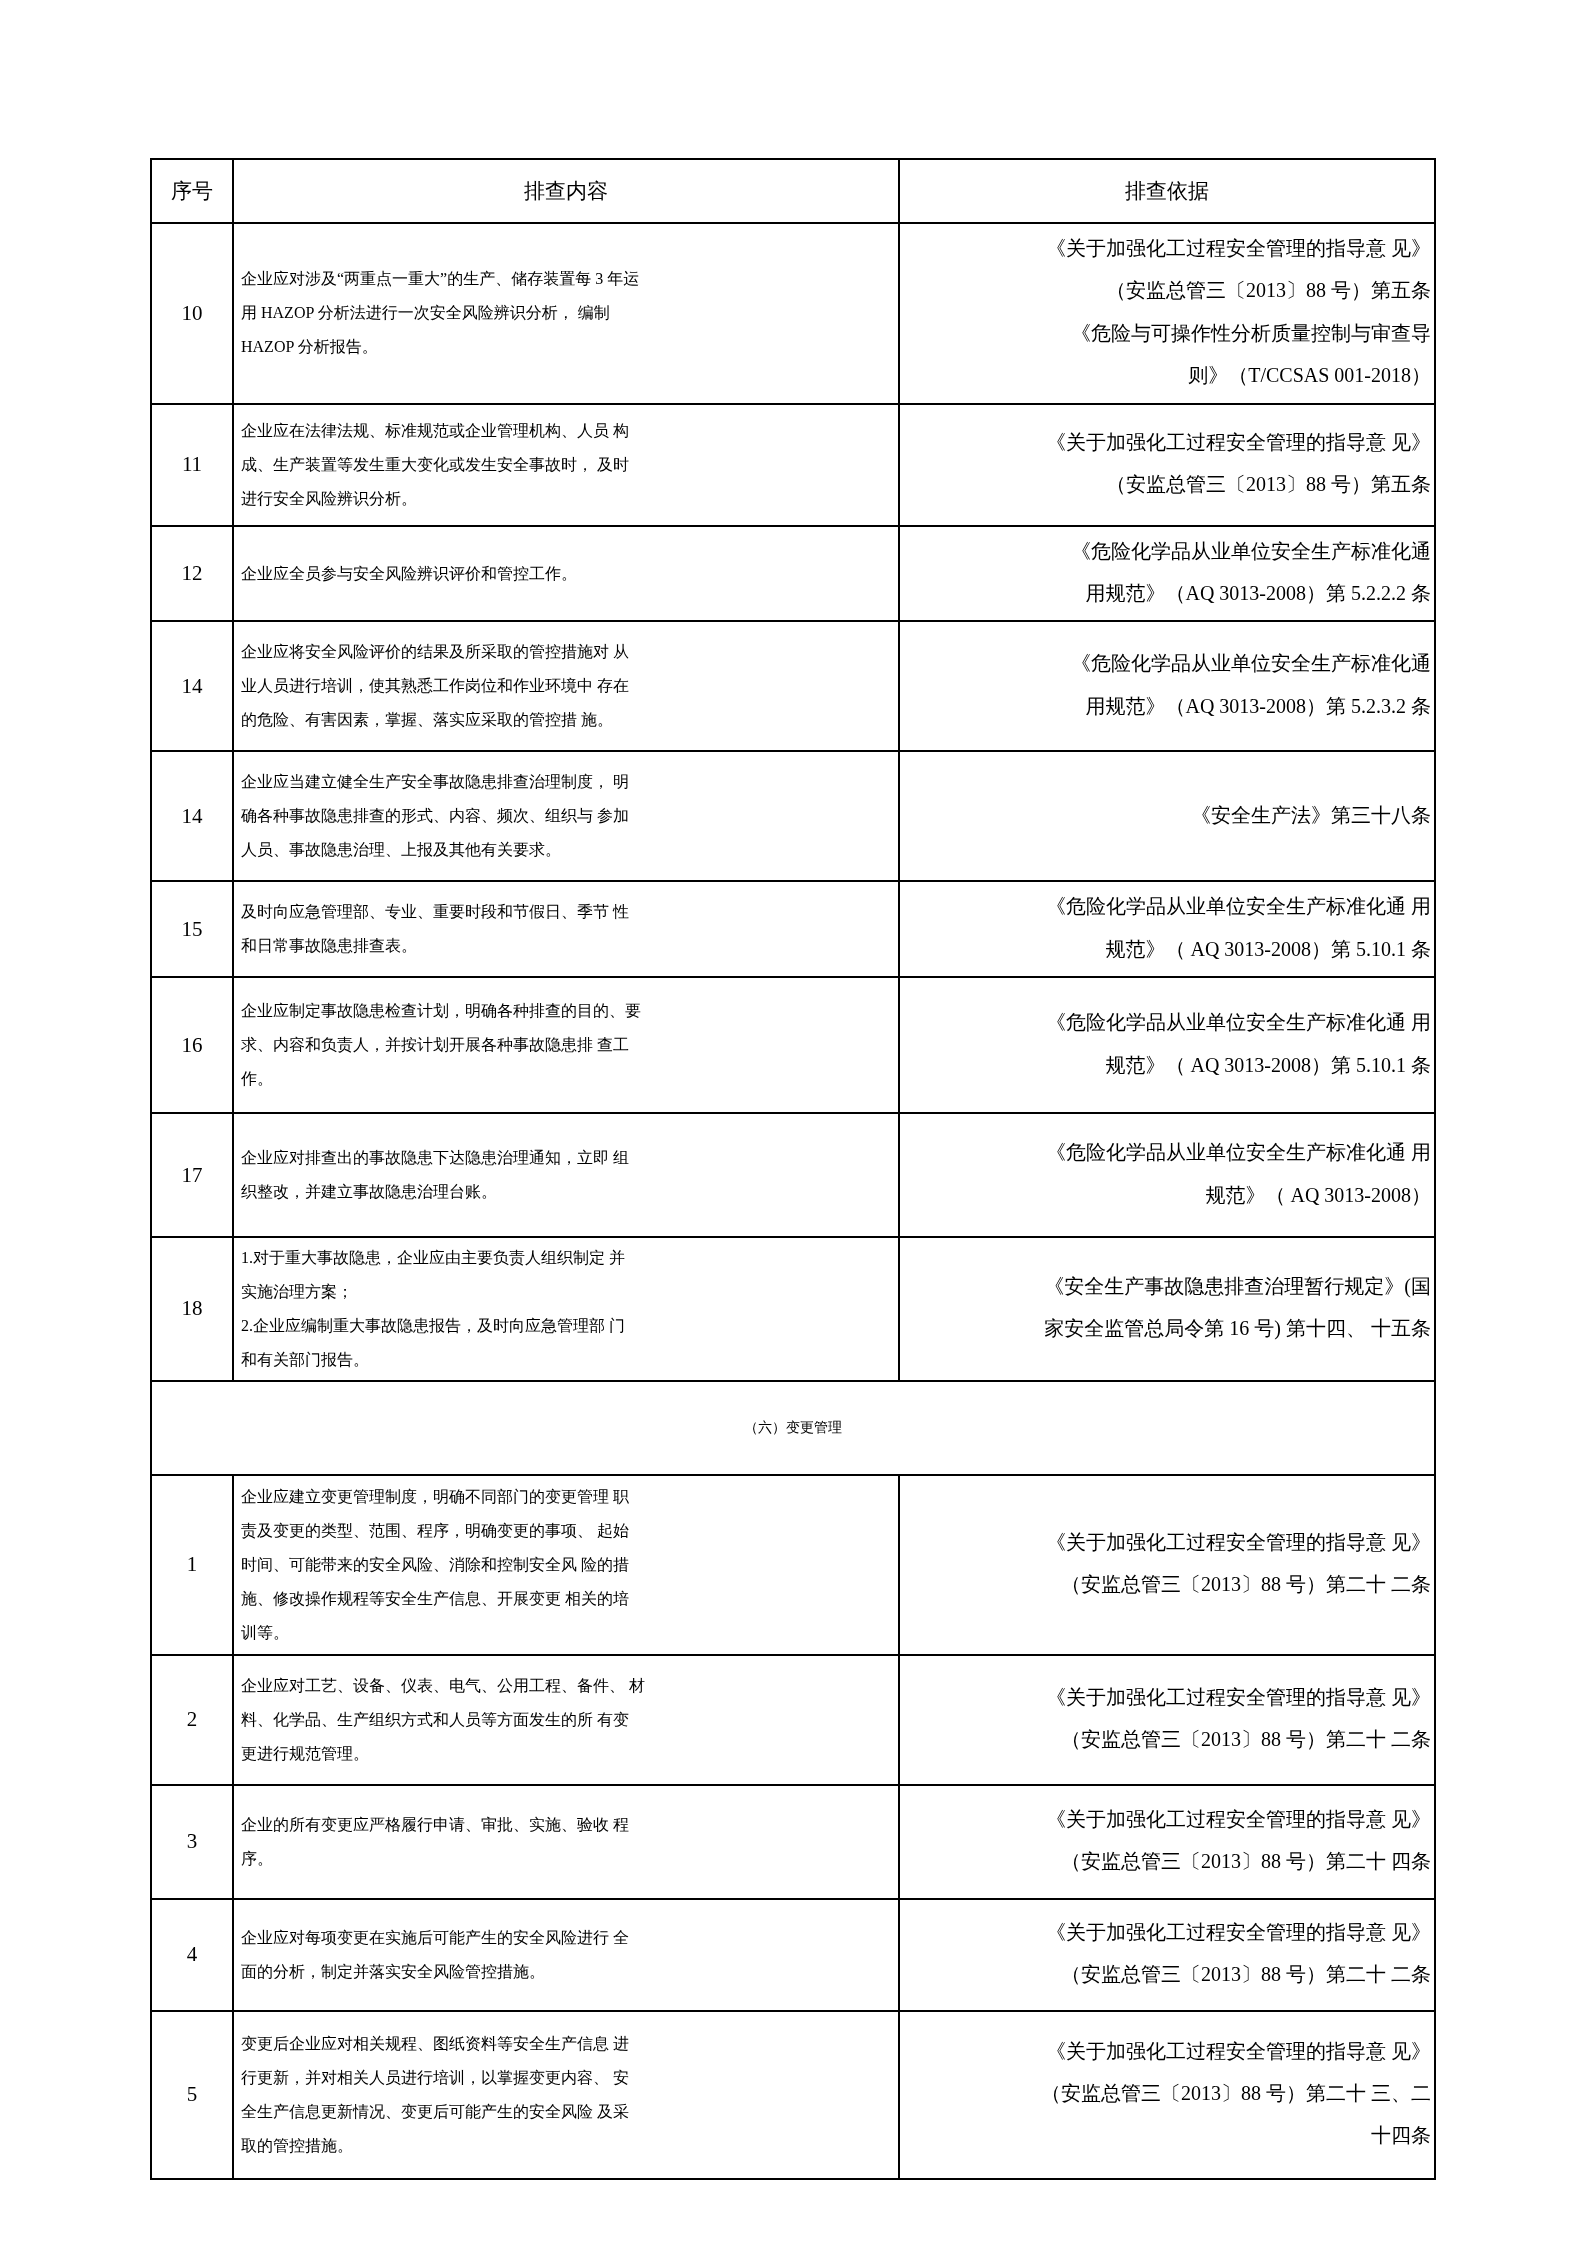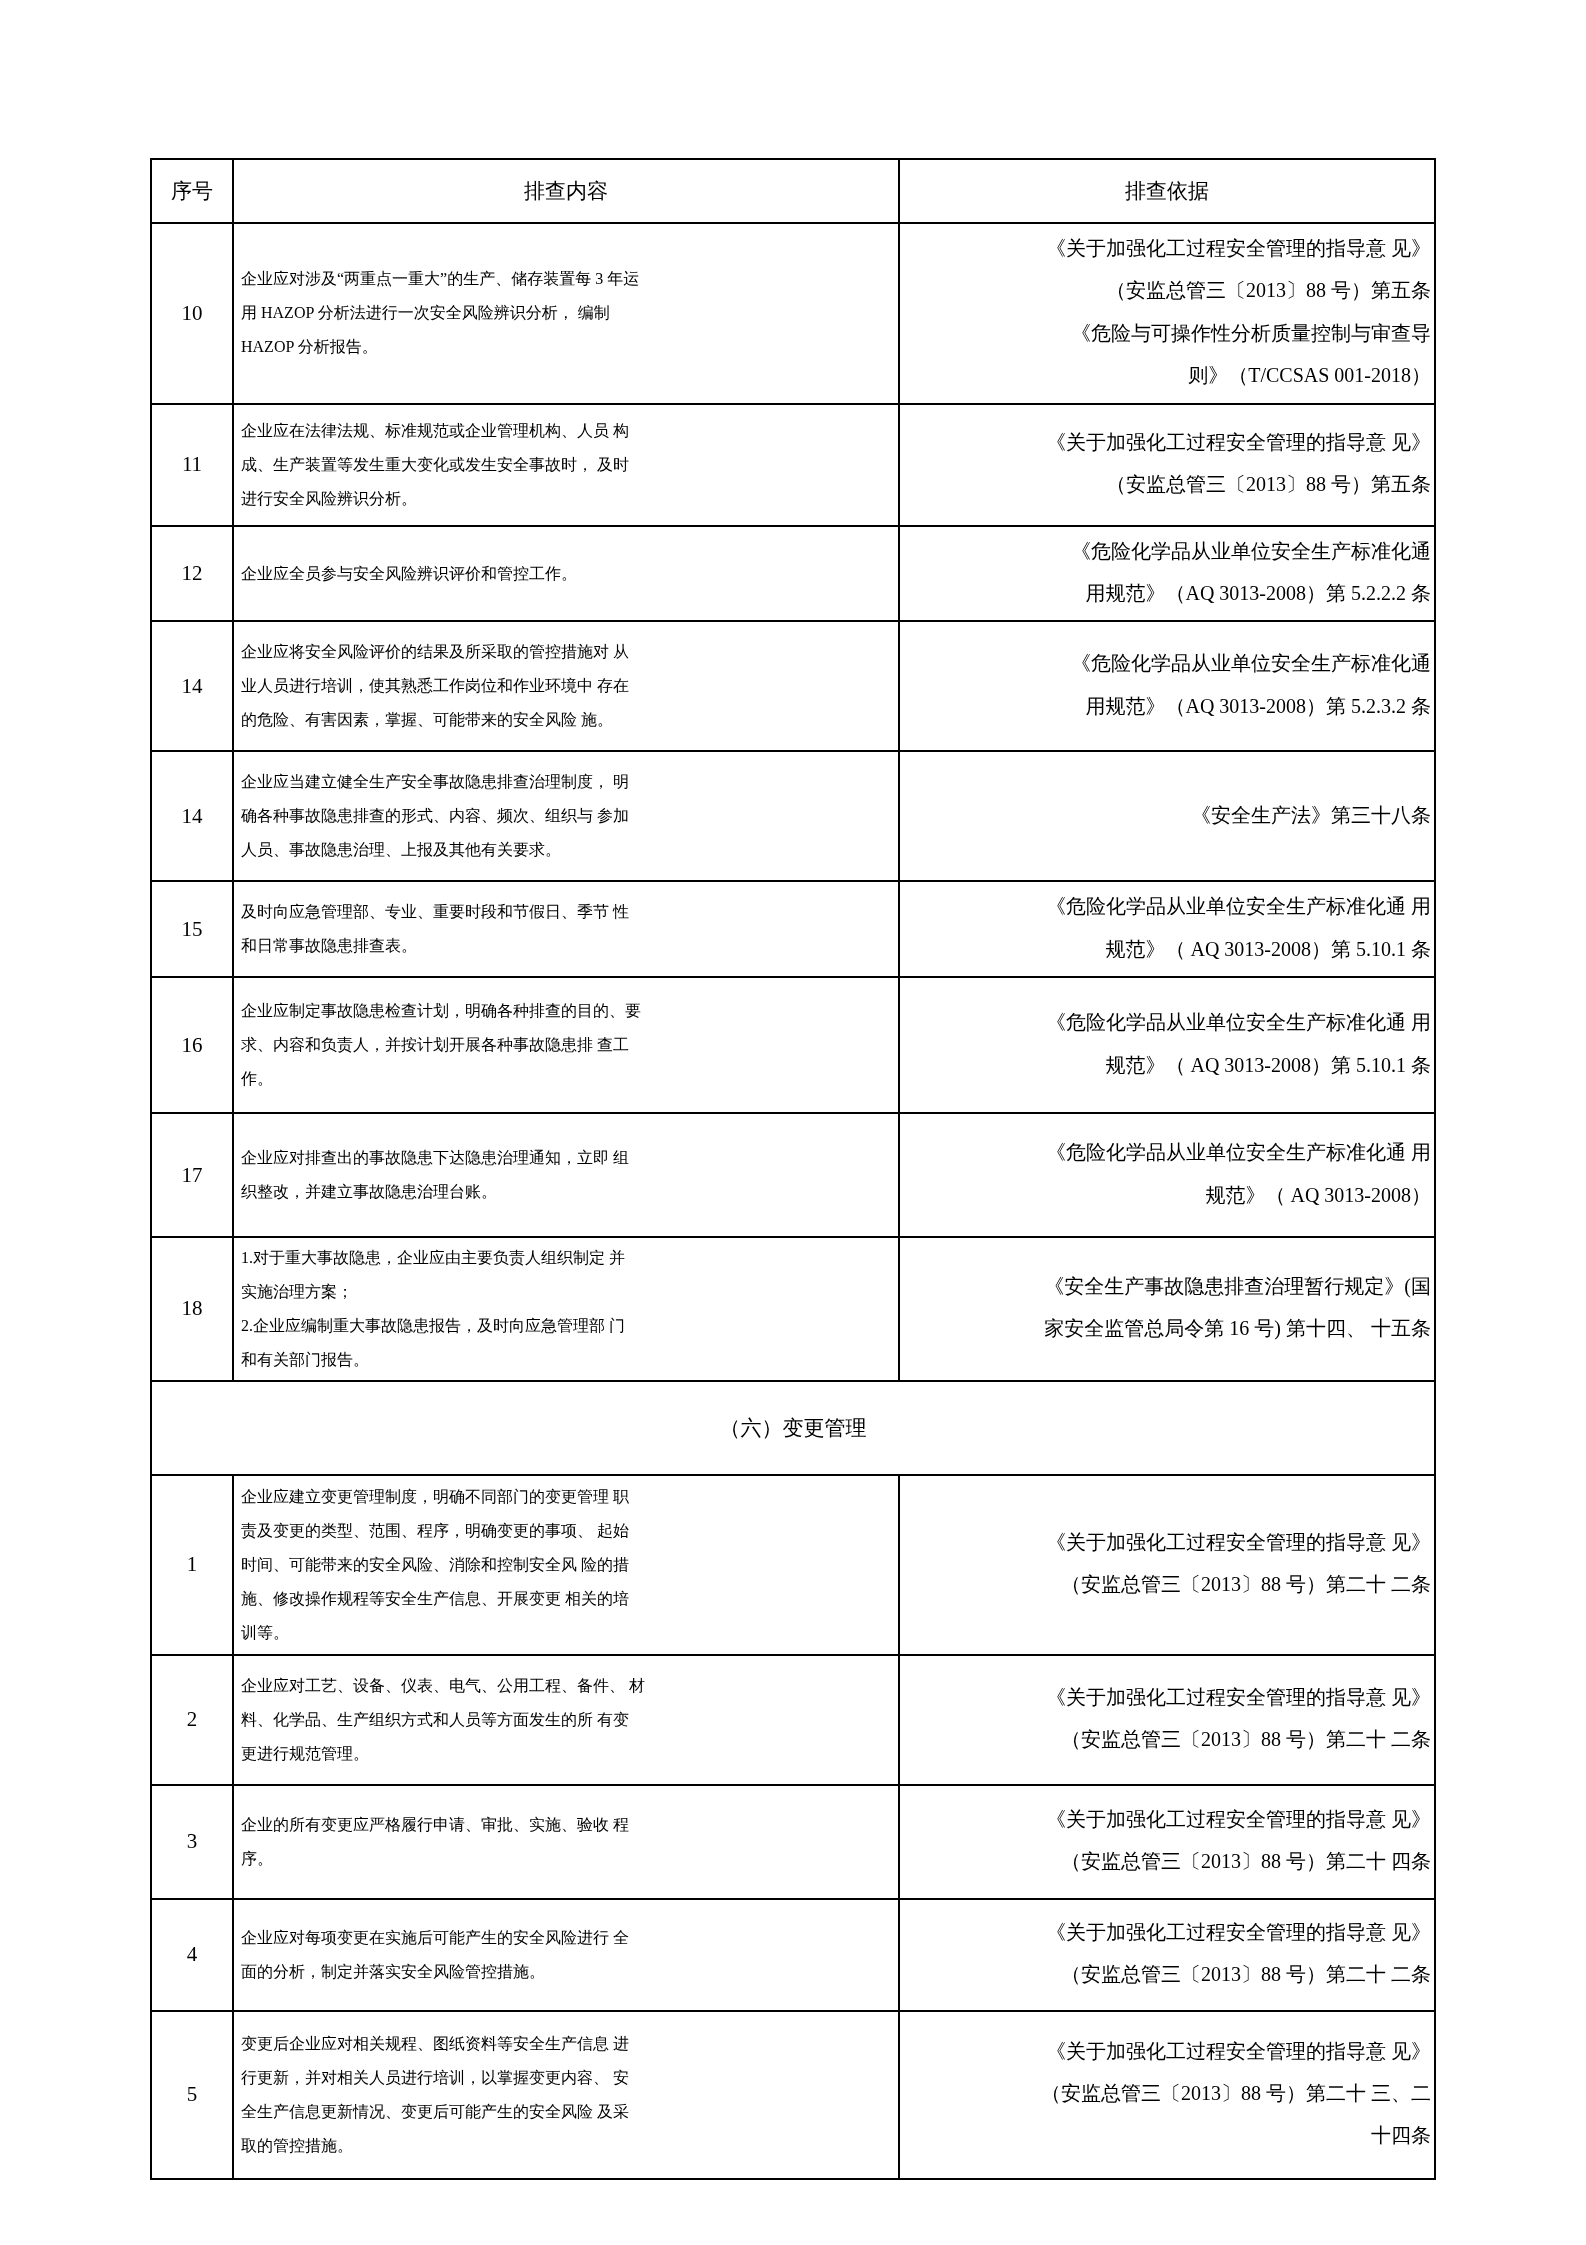--- a/index.html
+++ b/index.html
@@ -50,21 +50,21 @@
   }
   td.basis {
     font-size: 20px;
     line-height: 2.12;
     text-align: right;
     padding: 3px 3px 6px 6px;
     white-space: pre-line;
     border-radius: 23px;
   }
   td.section-cell {
-    font-size: 21px;
+    font-size: 14px;
     text-align: center;
     padding: 4px;
   }
 </style>
 </head>
 <body>
 
 <div class="page">
   <table class="audit-table">
     <colgroup>
@@ -101,21 +101,21 @@
       <tr style="height:88px">
         <td class="no">12</td>
         <td class="content">企业应全员参与安全风险辨识评价和管控工作。</td>
         <td class="basis">《危险化学品从业单位安全生产标准化通
 用规范》（AQ 3013-2008）第 5.2.2.2 条</td>
       </tr>
       <tr style="height:130px">
         <td class="no">14</td>
         <td class="content">企业应将安全风险评价的结果及所采取的管控措施对 从
 业人员进行培训，使其熟悉工作岗位和作业环境中 存在
-的危险、有害因素，掌握、可能带来的安全风险 施。</td>
+的危险、有害因素，掌握、落实应采取的管控措 施。</td>
         <td class="basis">《危险化学品从业单位安全生产标准化通
 用规范》（AQ 3013-2008）第 5.2.3.2 条</td>
       </tr>
       <tr style="height:130px">
         <td class="no">14</td>
         <td class="content">企业应当建立健全生产安全事故隐患排查治理制度， 明
 确各种事故隐患排查的形式、内容、频次、组织与 参加
 人员、事故隐患治理、上报及其他有关要求。</td>
         <td class="basis">《安全生产法》第三十八条</td>
       </tr>

